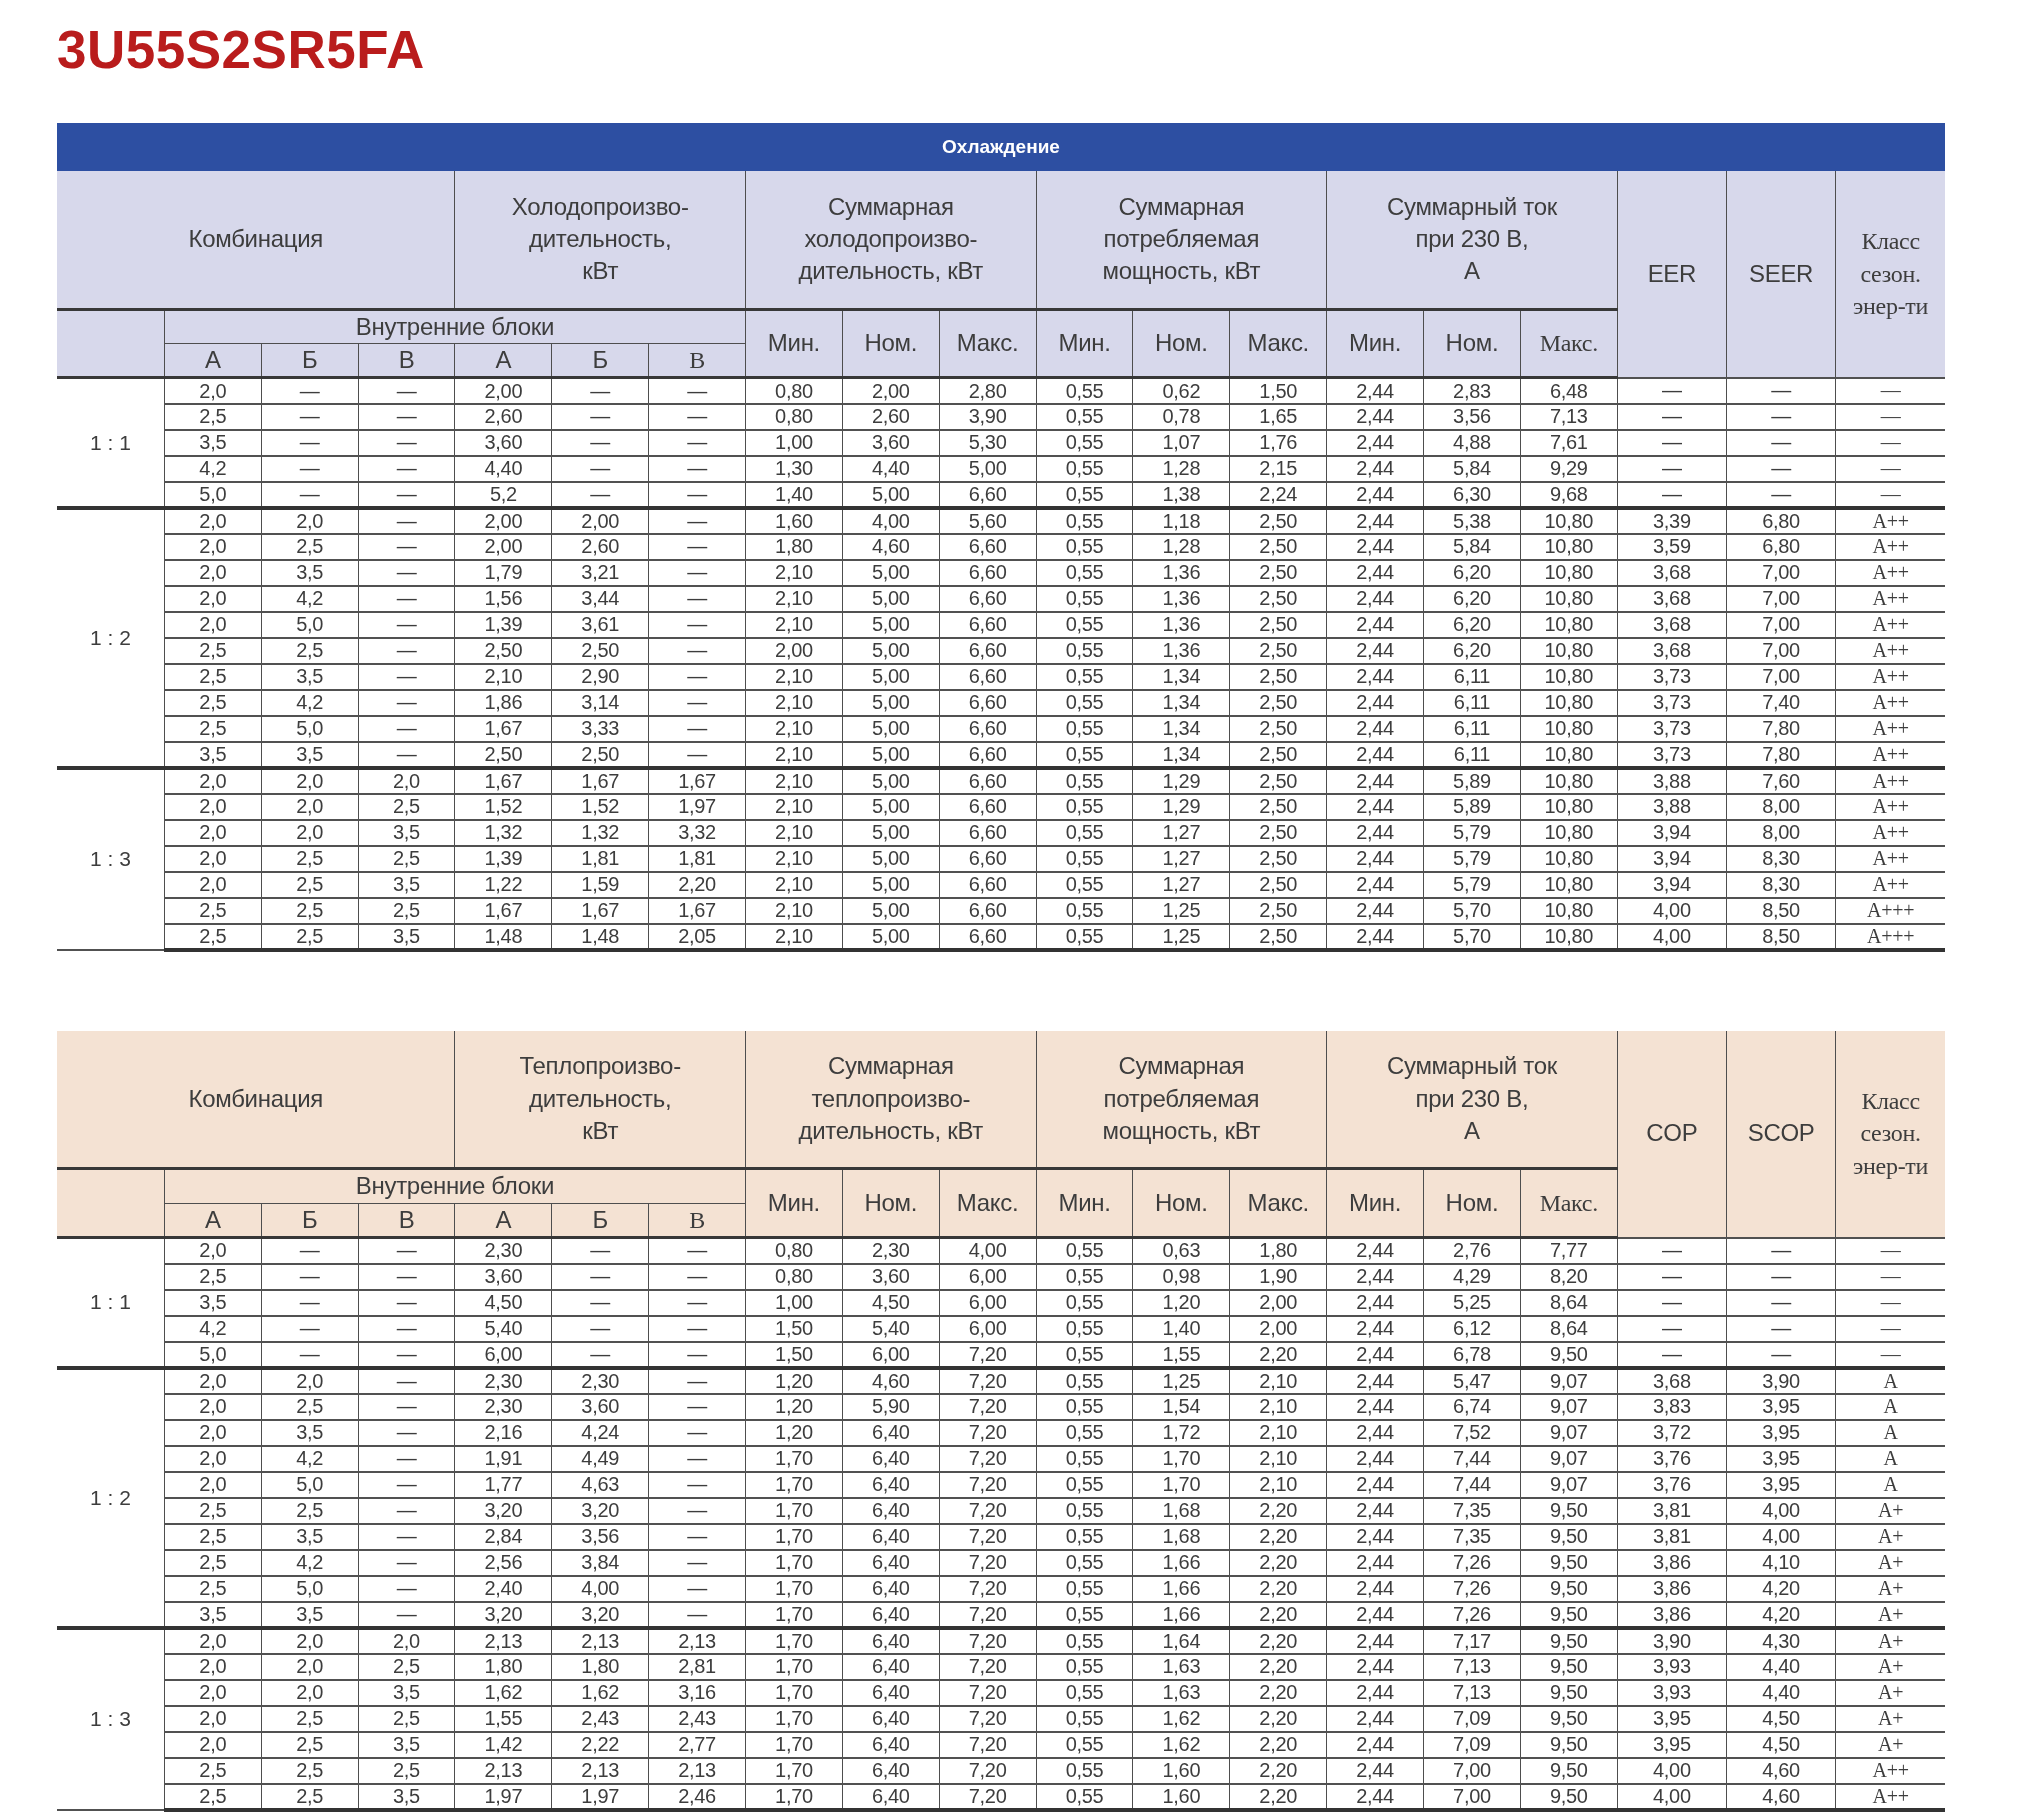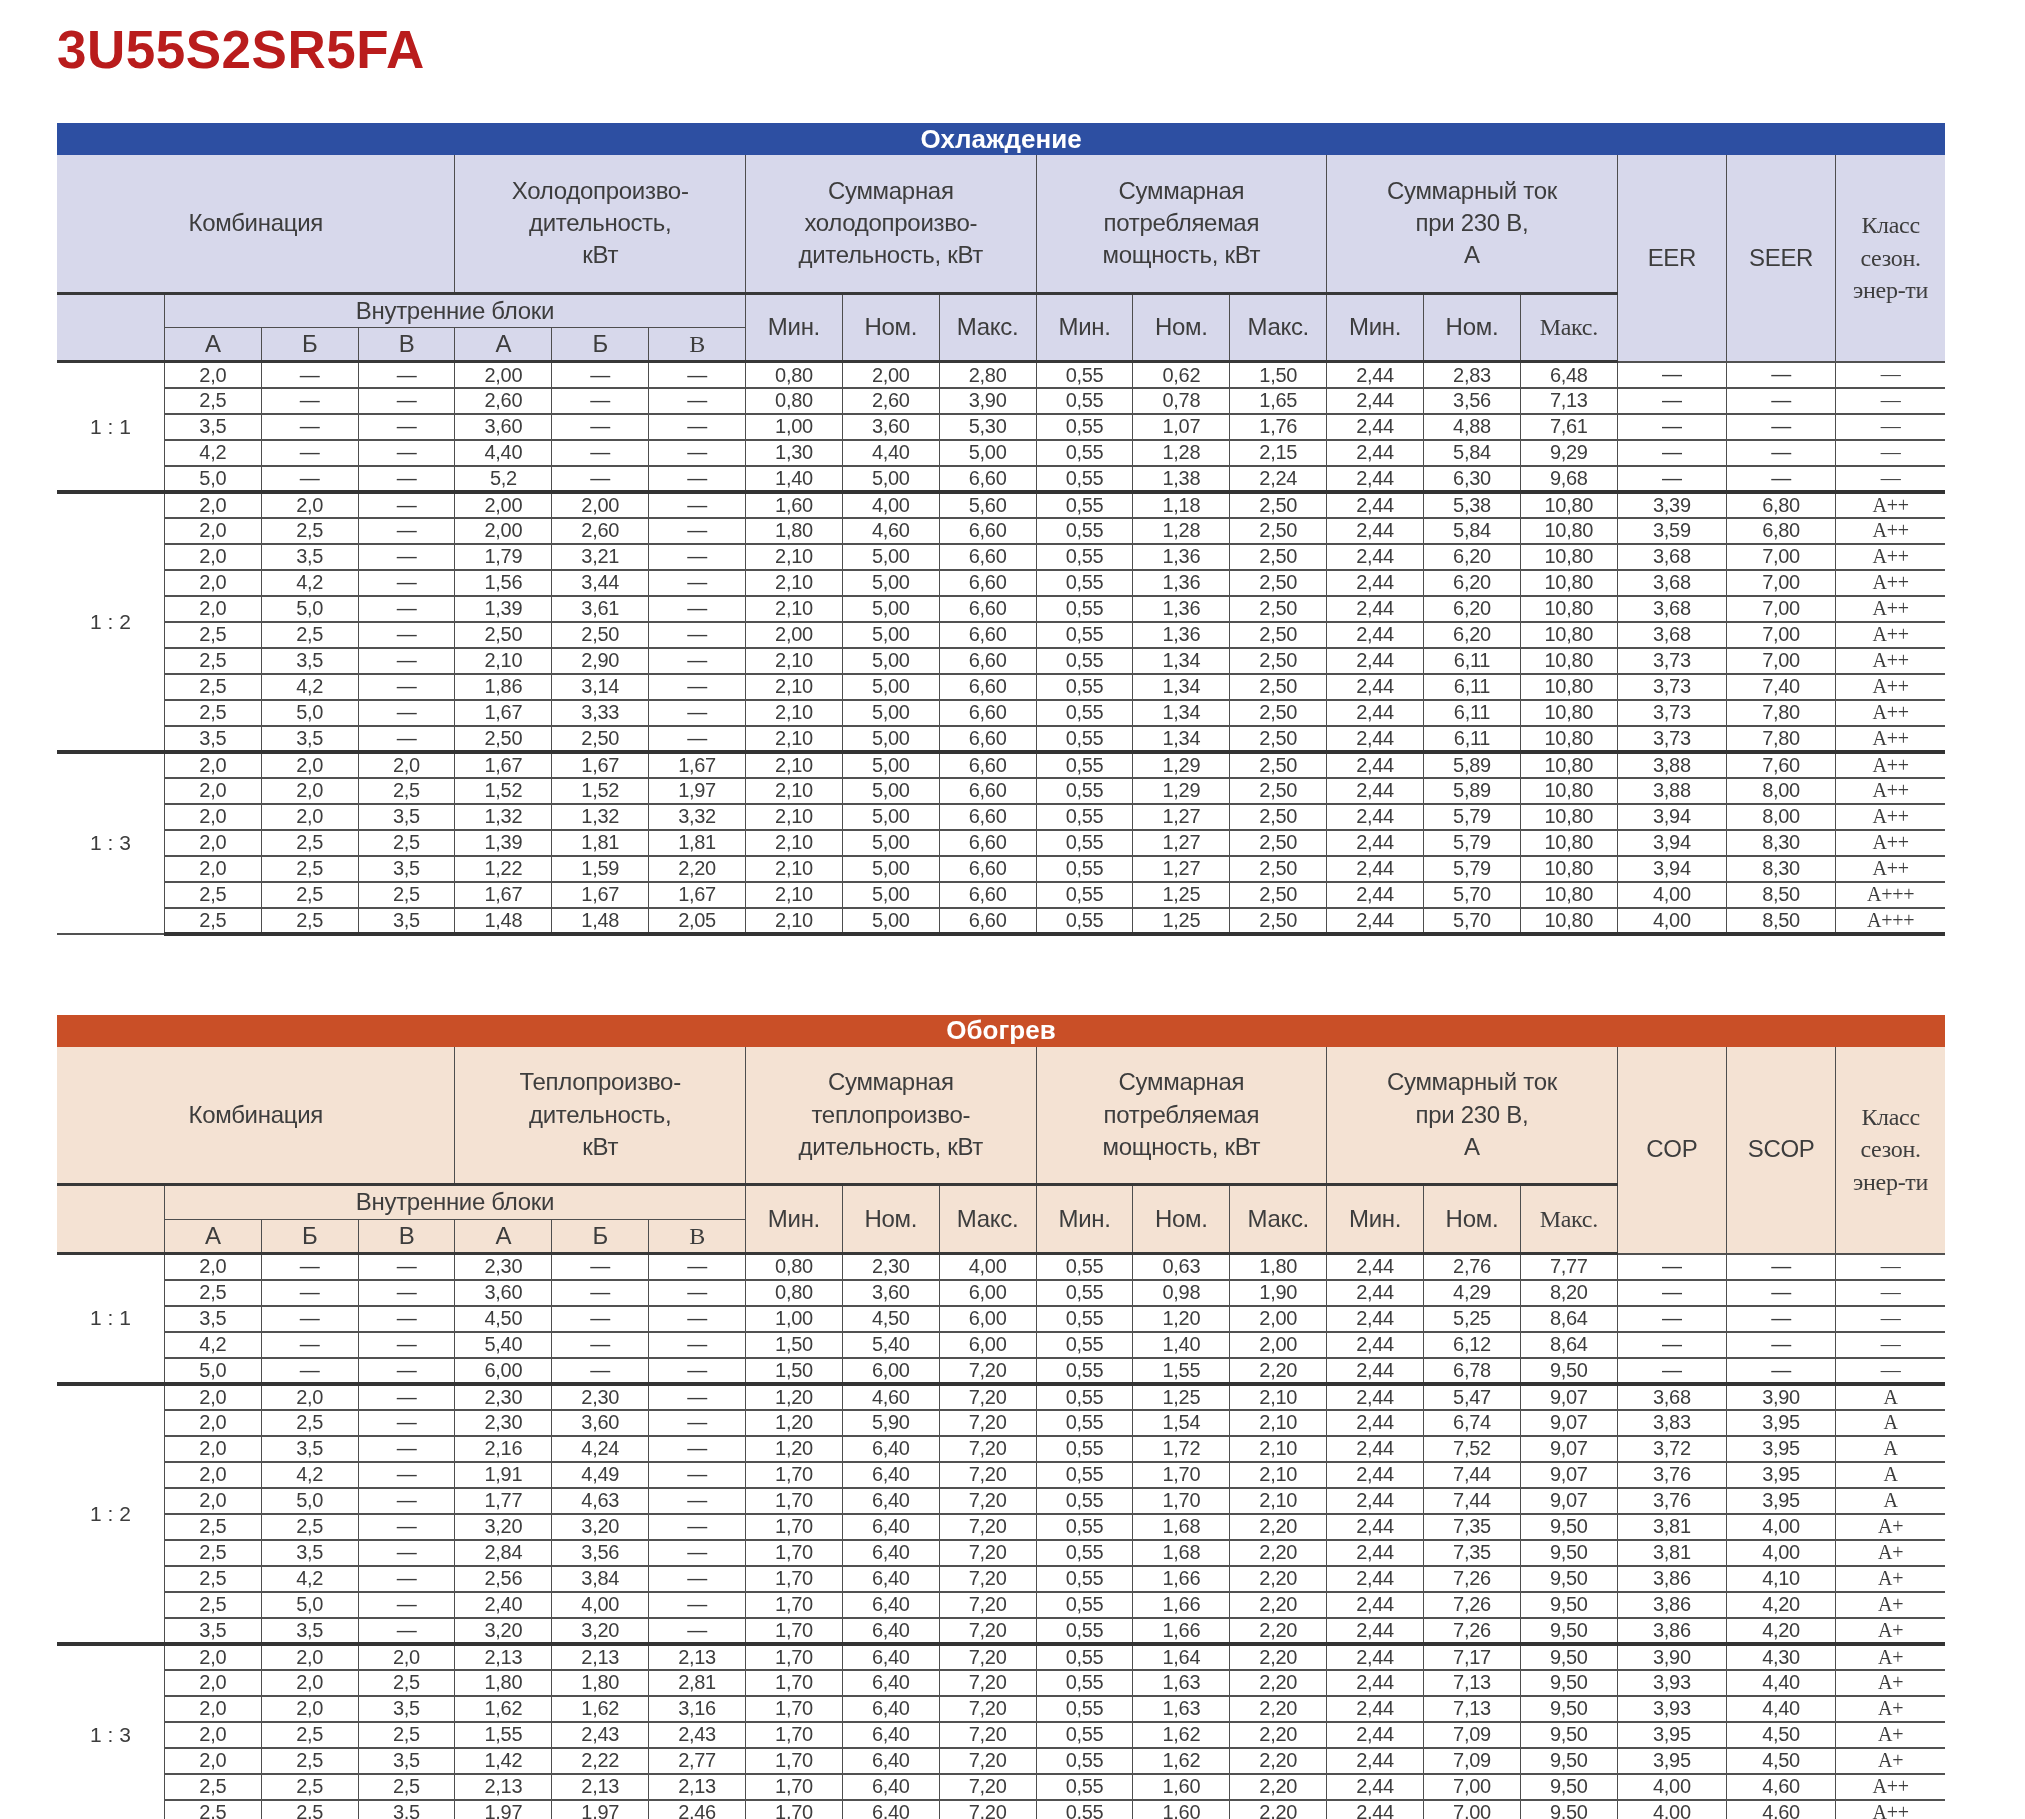--- a/index.html
+++ b/index.html
@@ -10,23 +10,23 @@
     -webkit-font-smoothing:antialiased;
   }
   .page{width:1888px;margin-left:57px;padding-top:23px;}
   h1.title{
     margin:0 0 47px 0;
     font-size:53px;line-height:1.0;font-weight:bold;letter-spacing:0.5px;
   }
   section.block{width:100%;}
   section.block + section.block{margin-top:79px;}
   .banner{
-    width:100%;height:32px;
+    width:100%;height:48px;
     display:flex;align-items:center;justify-content:center;
-    color:#ffffff;font-weight:bold;font-size:26px;
+    color:#ffffff;font-weight:bold;font-size:19px;
   }
   table{
     width:100%;border-collapse:collapse;table-layout:fixed;
     font-size:20px;letter-spacing:-0.3px;
   }
   col.c-label{width:5.68%;}
   col.c-val{width:5.125%;}
   col.c-wide{width:5.78%;}
   th,td{
     padding:0;text-align:center;vertical-align:middle;
@@ -565,21 +565,20 @@
             <td>10,80</td>
             <td>4,00</td>
             <td>8,50</td>
             <td>A+++</td>
           </tr>
         </tbody>
       </table>
   </section>
 
   <section class="block" style="--hbg: #f4e2d3;">
-    <div class="banner" style="background: rgb(201, 79, 39);">Обогрев</div>
     <table>
         <colgroup>
           <col class="c-label">
           <col class="c-val">
           <col class="c-val">
           <col class="c-val">
           <col class="c-val">
           <col class="c-val">
           <col class="c-val">
           <col class="c-val">

